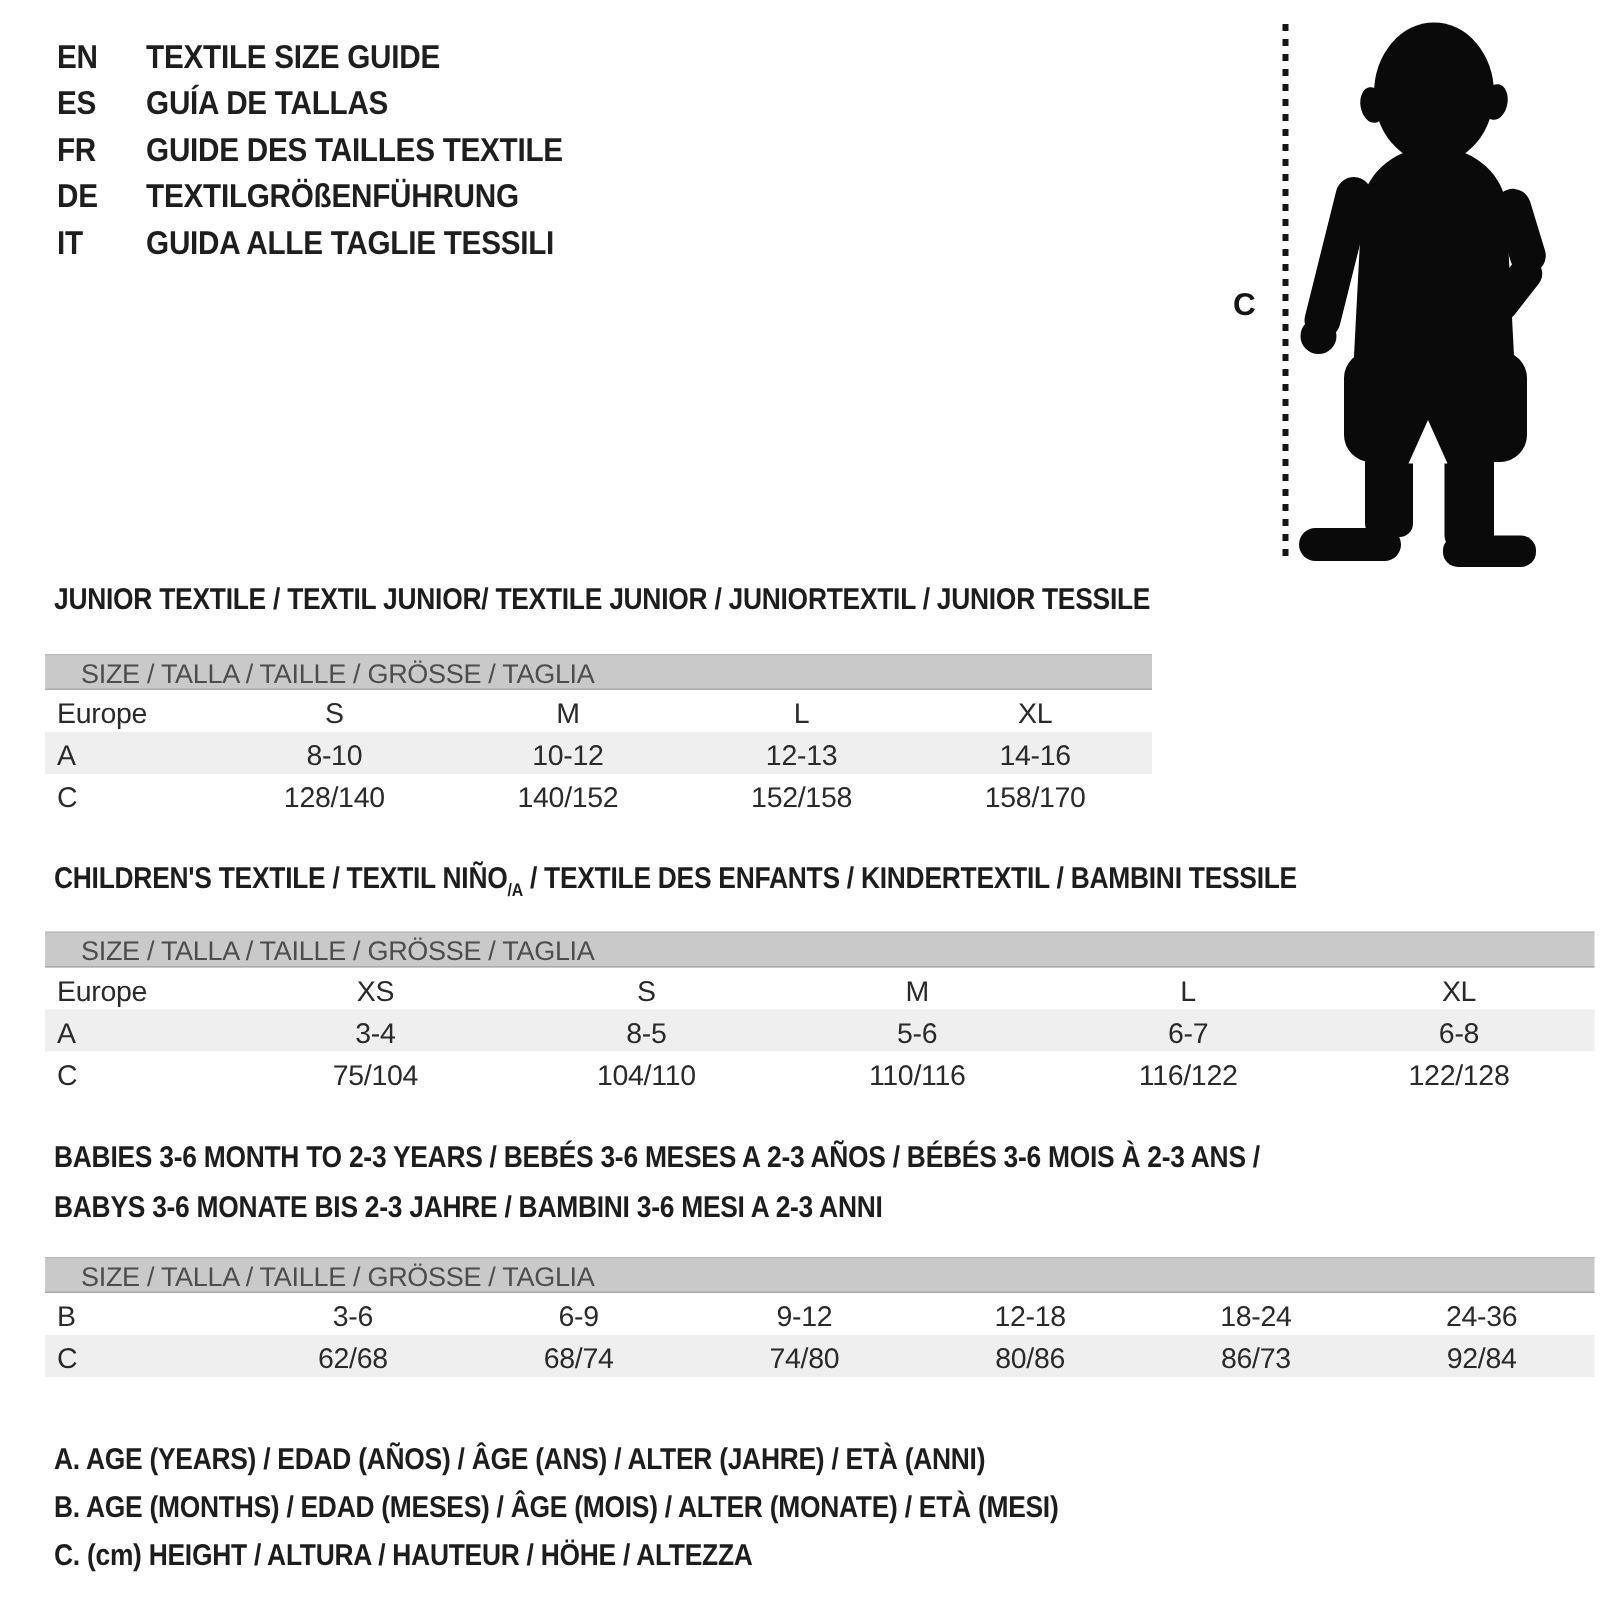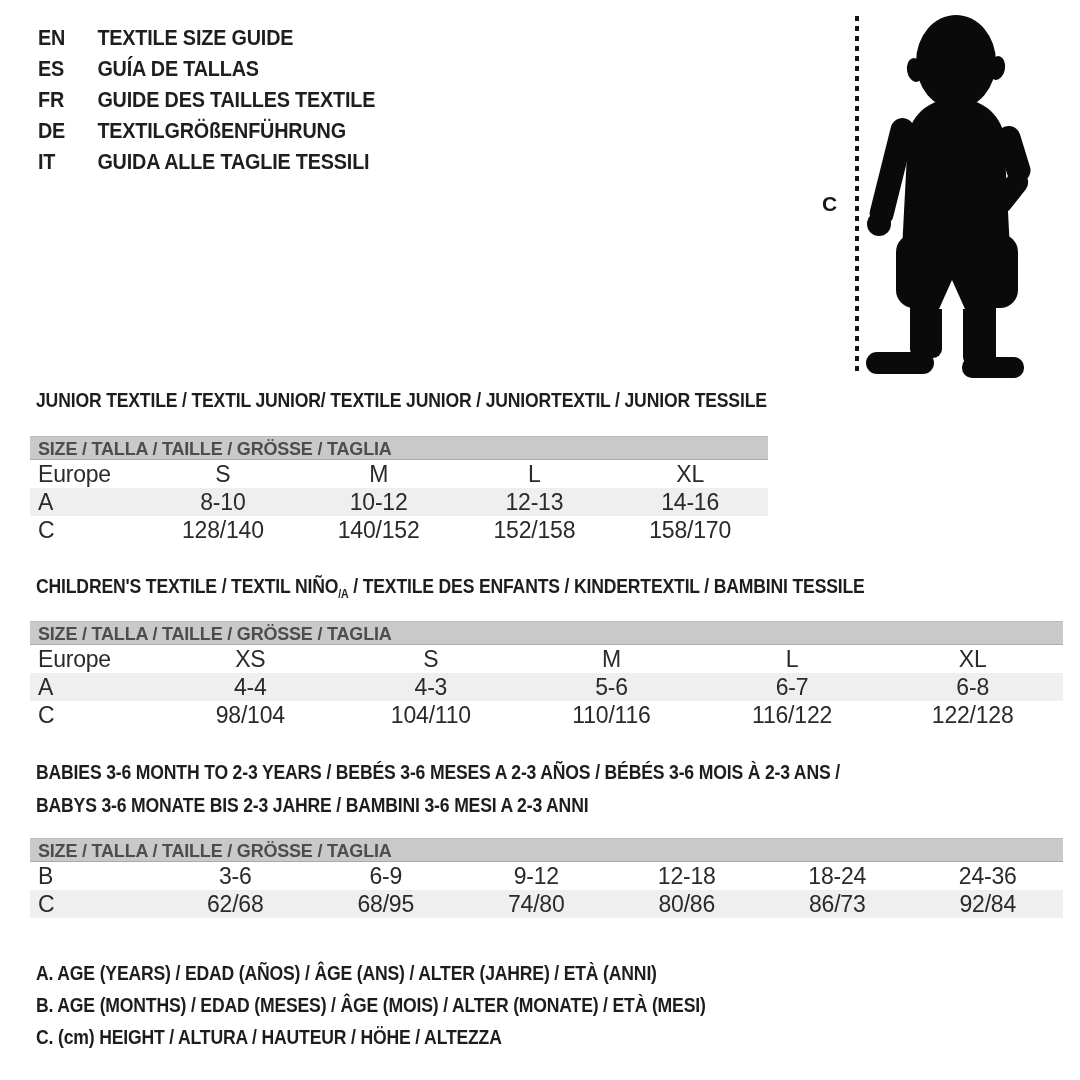--- a/index.html
+++ b/index.html
@@ -21,22 +21,22 @@
   
   .sec-heading { position:absolute; left:36px; font-weight:700; font-size:20px; color:#1d1d1d;
     transform:scaleX(0.88); transform-origin:0 0; white-space:nowrap; letter-spacing:-0.2px; }
   .sec-heading sub { font-size:0.6em; }
 
   
   .tbl { position:absolute; left:30px; }
   .tbl-junior { width:738px; }
   .tbl-wide { width:1033px; }
   .size-bar { height:24px; line-height:24px; background:#c9c9c9; border-top:1px solid #bcbcbc; border-bottom:1px solid #ababab;
-    font-weight:700; font-size:18px; color:#4d4d4d; padding-left:8px; letter-spacing:-0.2px; box-sizing:border-box; }
-  .trow { display:flex; height:28px; align-items:center; font-size:23px; color:#2a2a2a; letter-spacing:-0.2px; }
+    font-weight:400; font-size:18px; color:#4d4d4d; padding-left:24px; letter-spacing:-0.2px; box-sizing:border-box; }
+  .trow { display:flex; height:28px; align-items:flex-end; font-size:19px; color:#2a2a2a; letter-spacing:-0.2px; }
   .trow.alt { background:#efefef; }
   .cell { flex:1; text-align:center; }
   .cell.label { text-align:left; padding-left:8px; }
   .tbl-junior .cell.label { flex:0 0 107px; }
   .tbl-wide .cell.label { flex:0 0 122px; }
 
   
   .legend { position:absolute; left:36px; top:957px; transform:scaleX(0.88); transform-origin:0 0; }
   .legend-line { height:32px; line-height:32px; font-weight:700; font-size:20px; color:#1d1d1d; white-space:nowrap; letter-spacing:-0.2px; }
 </style>
@@ -135,29 +135,29 @@
     <div class="trow">
       <div class="cell label">Europe</div>
       <div class="cell">XS</div>
       <div class="cell">S</div>
       <div class="cell">M</div>
       <div class="cell">L</div>
       <div class="cell">XL</div>
     </div>
     <div class="trow alt">
       <div class="cell label">A</div>
-      <div class="cell">4-4</div>
-      <div class="cell">4-3</div>
+      <div class="cell">3-4</div>
+      <div class="cell">8-5</div>
       <div class="cell">5-6</div>
       <div class="cell">6-7</div>
       <div class="cell">6-8</div>
     </div>
     <div class="trow">
       <div class="cell label">C</div>
-      <div class="cell">98/104</div>
+      <div class="cell">75/104</div>
       <div class="cell">104/110</div>
       <div class="cell">110/116</div>
       <div class="cell">116/122</div>
       <div class="cell">122/128</div>
     </div>
   </div>
 
   <div class="sec-heading" style="top:761px;">BABIES 3-6 MONTH TO 2-3 YEARS / BEBÉS 3-6 MESES A 2-3 AÑOS / BÉBÉS 3-6 MOIS À 2-3 ANS /</div>
   <div class="sec-heading" style="top:794px;">BABYS 3-6 MONATE BIS 2-3 JAHRE / BAMBINI 3-6 MESI A 2-3 ANNI</div>
   <div class="tbl tbl-wide" style="top:838px;">
@@ -167,21 +167,21 @@
       <div class="cell">3-6</div>
       <div class="cell">6-9</div>
       <div class="cell">9-12</div>
       <div class="cell">12-18</div>
       <div class="cell">18-24</div>
       <div class="cell">24-36</div>
     </div>
     <div class="trow alt">
       <div class="cell label">C</div>
       <div class="cell">62/68</div>
-      <div class="cell">68/95</div>
+      <div class="cell">68/74</div>
       <div class="cell">74/80</div>
       <div class="cell">80/86</div>
       <div class="cell">86/73</div>
       <div class="cell">92/84</div>
     </div>
   </div>
 
   <div class="legend">
     <div class="legend-line">A. AGE (YEARS) / EDAD (AÑOS) / ÂGE (ANS) / ALTER (JAHRE) / ETÀ (ANNI)</div>
     <div class="legend-line">B. AGE (MONTHS) / EDAD (MESES) / ÂGE (MOIS) / ALTER (MONATE) / ETÀ (MESI)</div>

